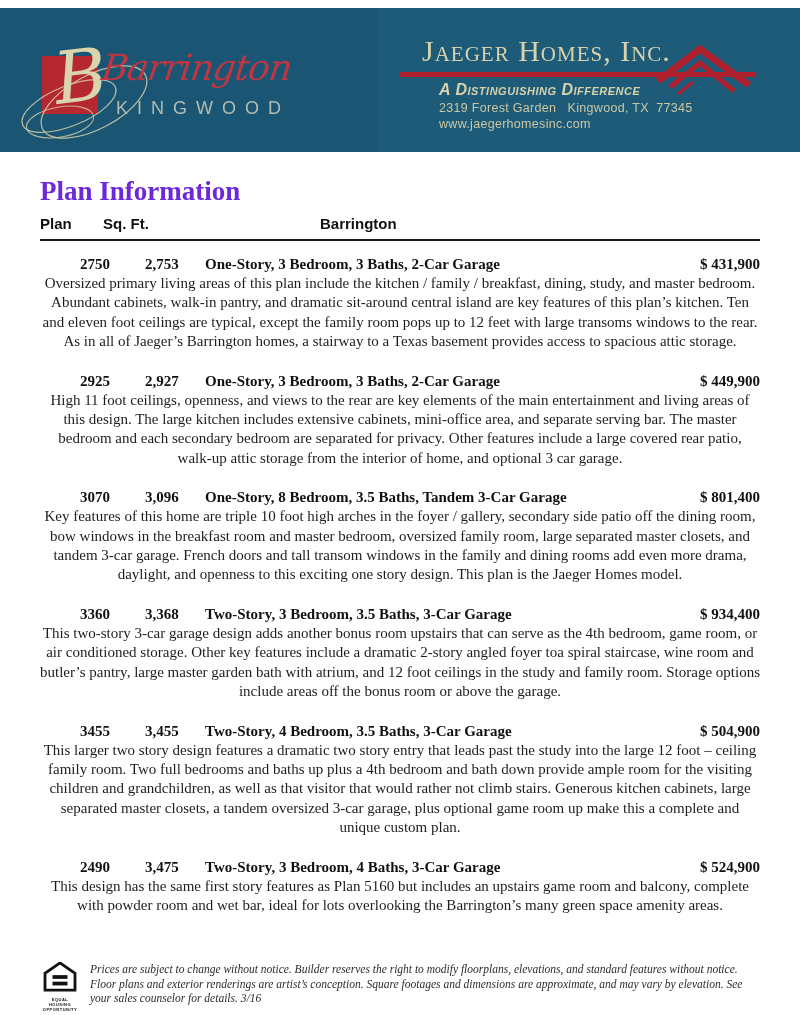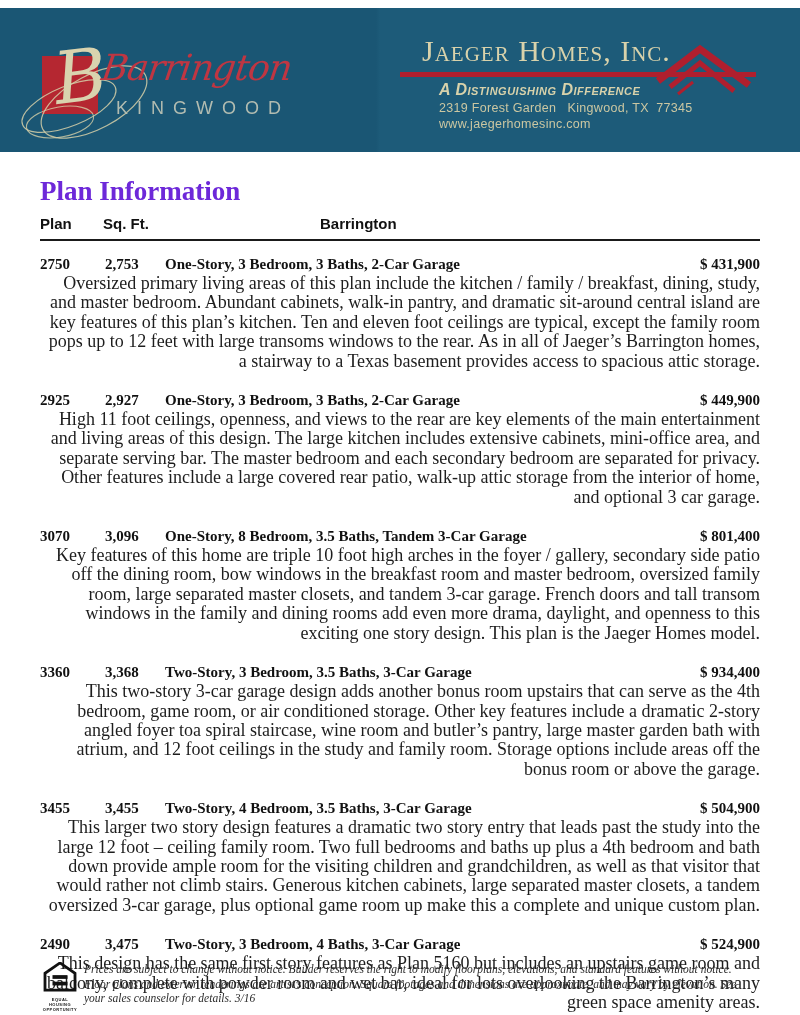--- a/index.html
+++ b/index.html
@@ -37,29 +37,29 @@
   .content{position:absolute;left:40px;top:152px;width:720px;}
   .title{margin-top:24px;font-family:"Liberation Serif",serif;font-weight:600;
          font-size:27px;color:#6d28d9;}
   .thead{margin-top:8px;display:flex;font-family:"Liberation Sans",sans-serif;
          font-weight:bold;font-size:15px;color:#111;}
   .thead .c-plan{width:63px;}
   .thead .c-sqft{width:217px;}
   .thead-rule{margin-top:7px;border-bottom:2px solid #1a1a1a;}
   .rows{margin-top:13px;}
   .entry{margin-bottom:19px;}
-  .entry-head{display:flex;font-weight:bold;font-size:15px;line-height:20px;color:#111;}
+  .entry-head{display:flex;font-weight:bold;font-size:15px;line-height:20px;color:#111;margin-left:40px;}
   .entry-head .pn{width:65px;}
   .entry-head .sq{width:60px;}
   .entry-head .nm{flex:1;}
   .entry-head .pr{text-align:right;white-space:nowrap;}
-  .entry-body{font-size:18px;line-height:19.4px;color:#1d1d1d;text-align:right;}
+  .entry-body{font-size:15px;line-height:19.4px;color:#1d1d1d;text-align:center;}
 
   
-  .footer{position:absolute;left:40px;top:962px;width:720px;display:flex;gap:4px;align-items:flex-start;}
+  .footer{position:absolute;left:40px;top:962px;width:720px;display:flex;gap:10px;align-items:flex-start;}
   .eho{width:40px;text-align:center;flex:none;}
   .eho-label{font-family:"Liberation Sans",sans-serif;font-weight:bold;font-size:4px;
              letter-spacing:.5px;color:#111;line-height:5px;margin-top:1px;}
   .disclaimer{font-family:"Liberation Serif",serif;font-style:italic;font-size:11.5px;
               line-height:14.5px;color:#2b2b2b;}
 </style>
 </head>
 <body>
 
 <div class="page">

